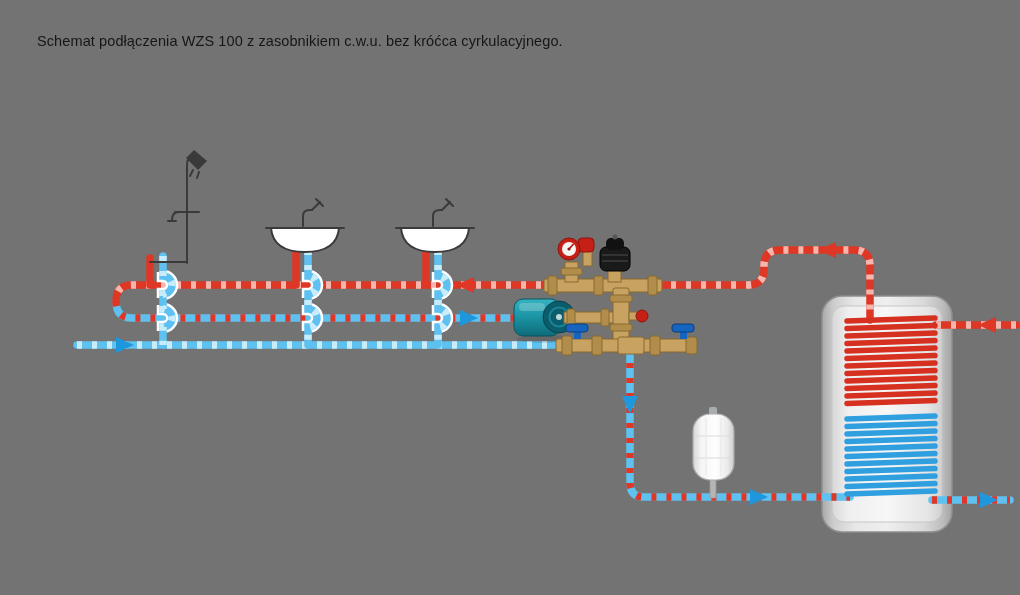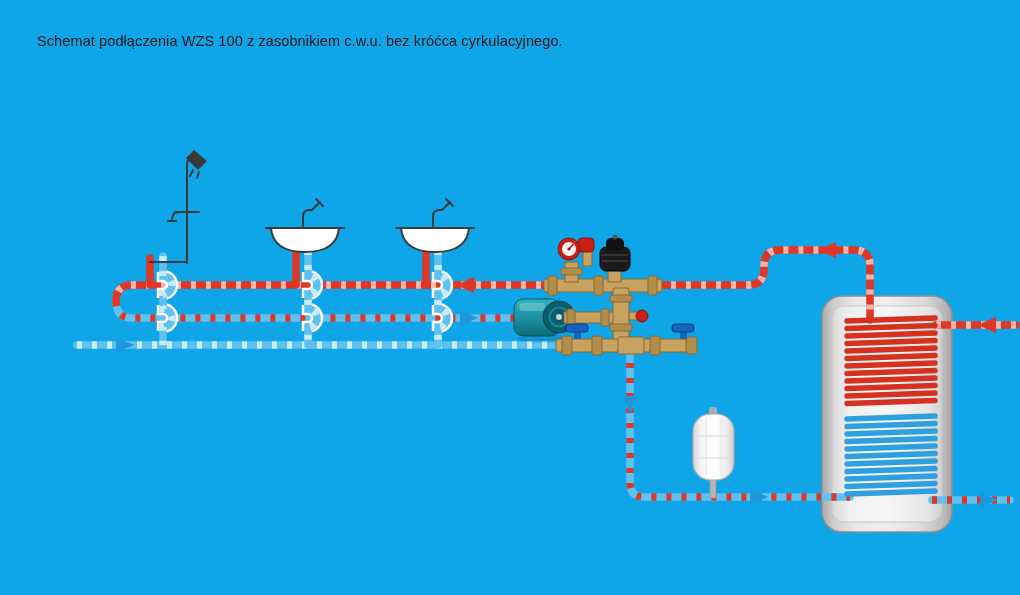--- a/index.html
+++ b/index.html
@@ -1,17 +1,17 @@
 <!DOCTYPE html>
 <html style="--hot: #de3726; --hot_dash: #f4b6ad; --cold: #5ec1f0; --cold_dash: #c9ecfb; --mixed_dash: #de3726; --arrow_blue: #1f97dd; --brass: #c7a261; --brass_dark: #8a6a30; --brass_nut: #b08d4a; --pump_body: #1d96a6; --pump_face: #0b5d6b; --valve_blue: #1565c0; --gauge_red: #c62016; --black_valve: #1a1a1a; --coil_hot: #d63020; --coil_cold: #2f9fe0; --fixture_line: #3a3a3a; --tank_stroke: #8f8f8f;"><head>
 <meta charset="utf-8">
 <style>
   html,body { margin:0; padding:0; background:#ffffff; }
   #page {
-    position:relative; width:1020px; height:595px; background:#0ea5e9;
+    position:relative; width:1020px; height:595px; background:#737373;
     font-family:"Liberation Sans", sans-serif; overflow:hidden;
   }
   #title {
     position:absolute; left:37px; top:33px; font-size:14.5px; color:#161616;
     letter-spacing:0.1px;
   }
   svg { position:absolute; left:0; top:0; }
 
   
   .pb   { fill:none; stroke-width:7.5; stroke-linecap:round; }

